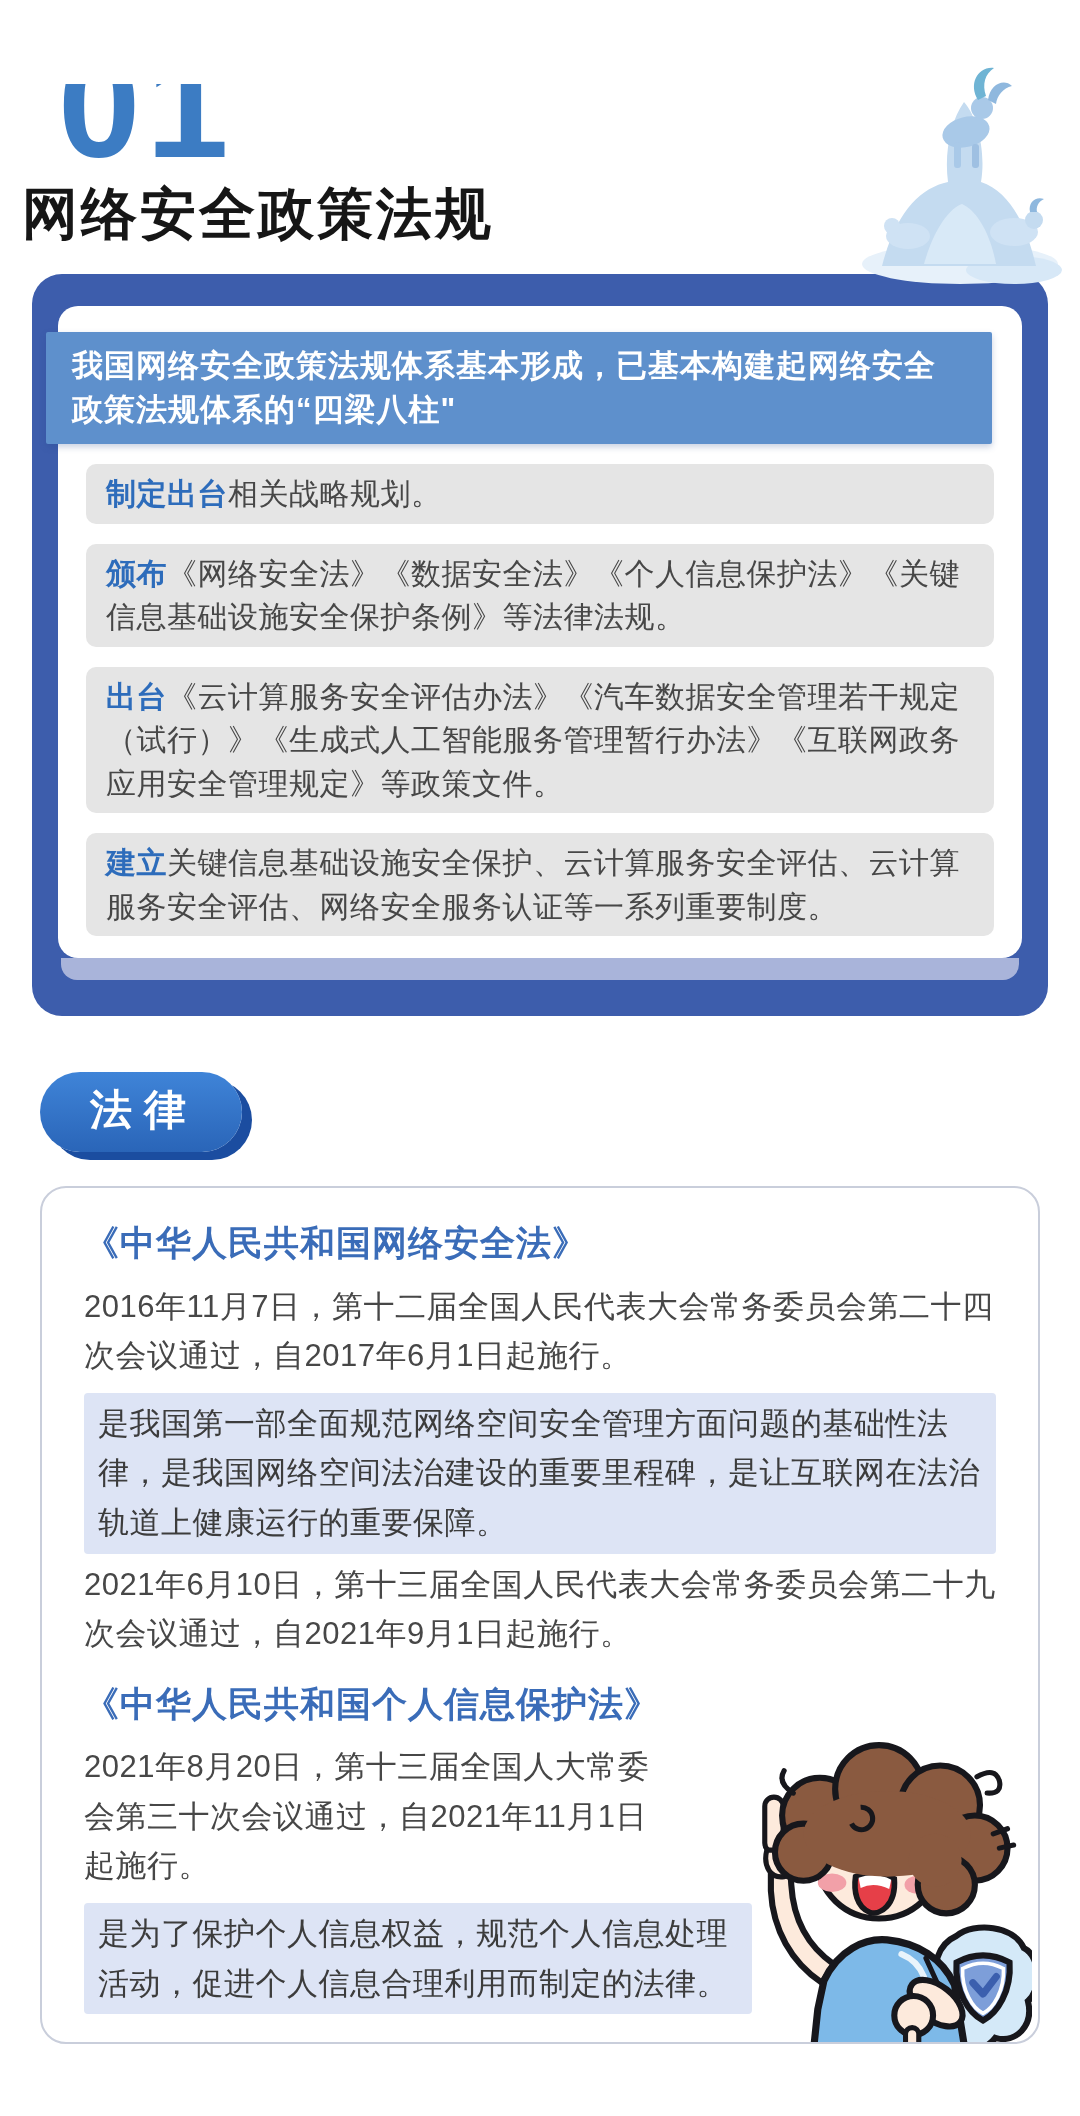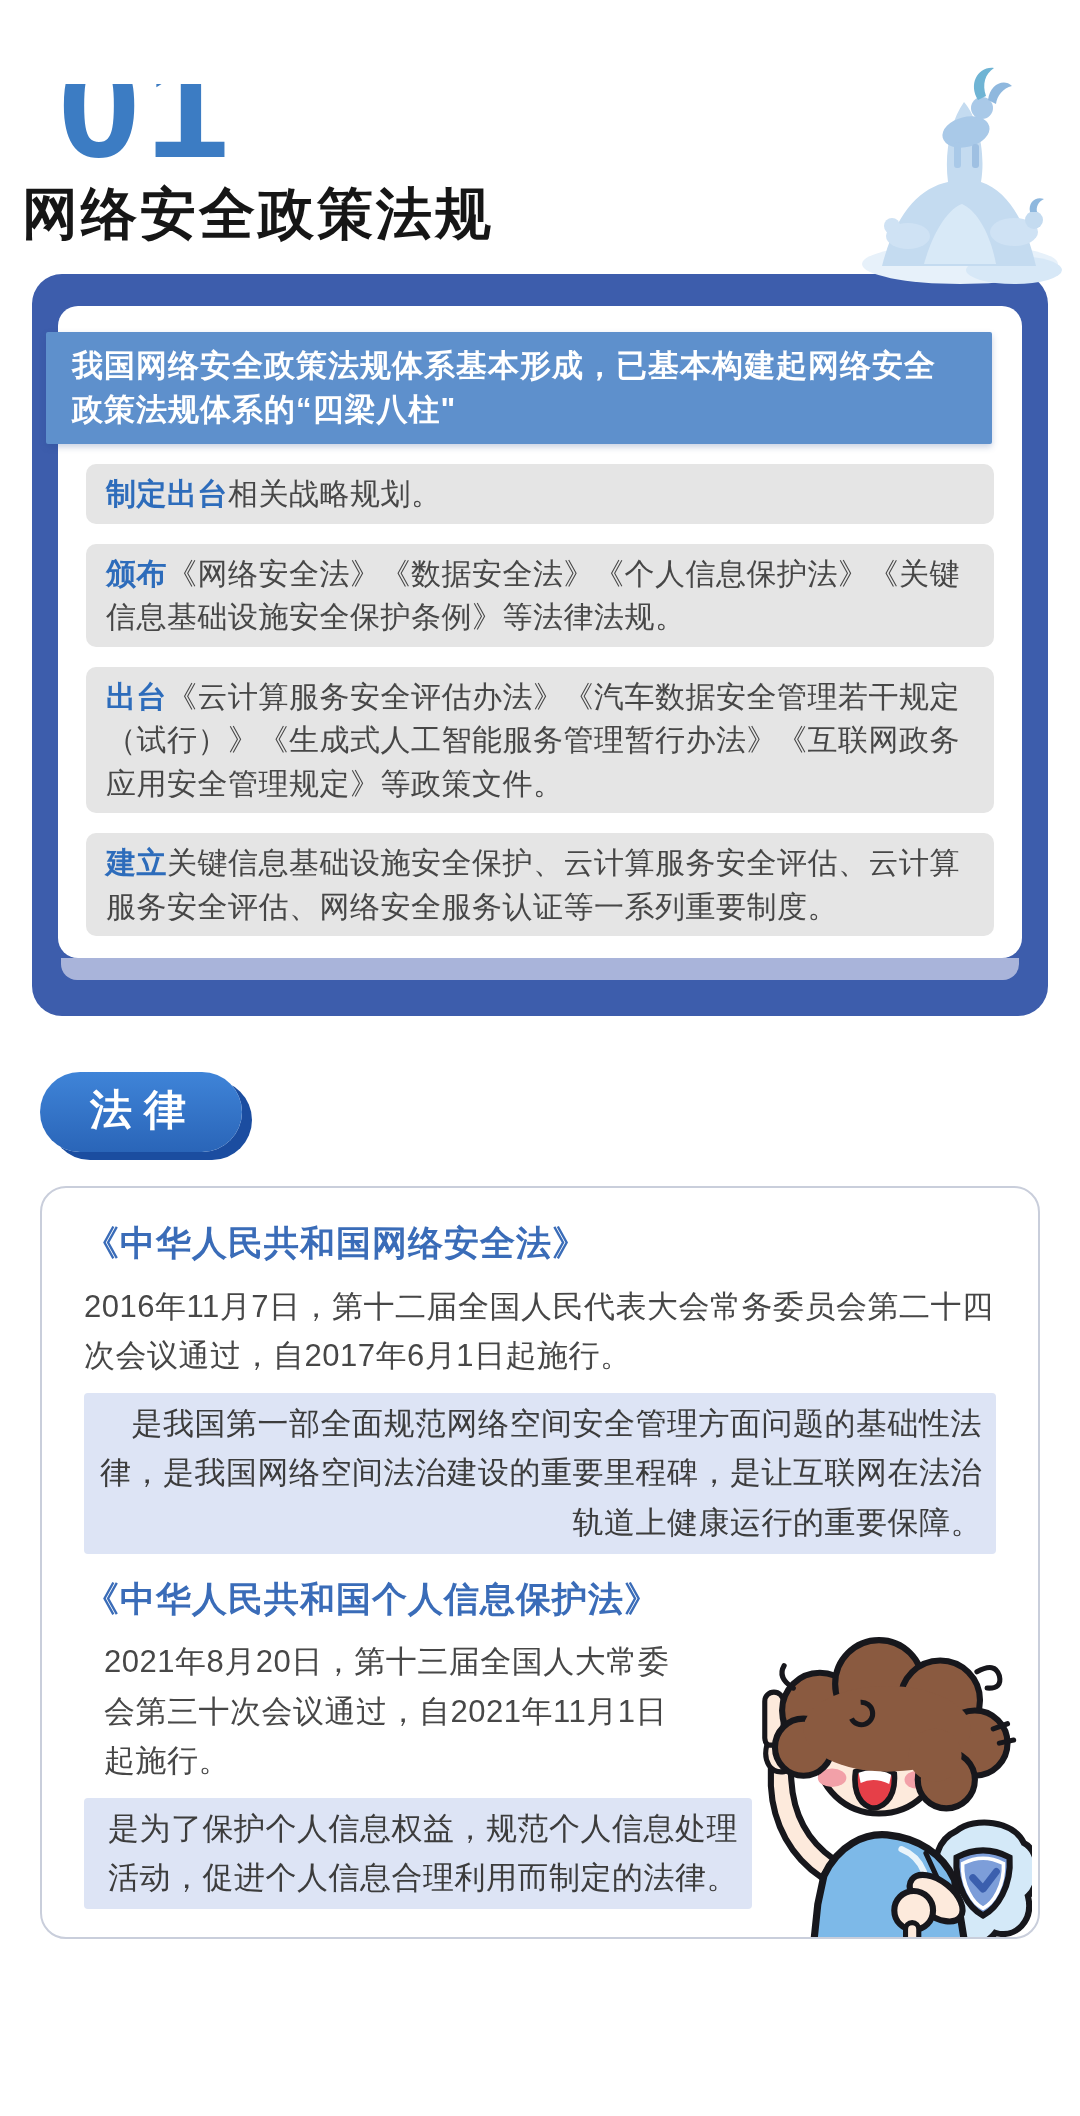--- a/index.html
+++ b/index.html
@@ -132,23 +132,22 @@
   }
   .law .note{
     font-size:31px;
     line-height:1.6;
     color:#3c3c3c;
     letter-spacing:.5px;
     background:#dde4f5;
     border-radius:4px;
     padding:6px 14px;
     margin:0 0 6px 0;
-    text-align:right;
-  }
-  .law.narrow .meta{max-width:575px;margin-left:20px;}
+  }
+  .law.narrow .meta{max-width:575px;}
   .law.narrow .note{max-width:640px;}
   .kid{
     position:absolute;
     right:6px;
     bottom:-4px;
     width:306px;
     height:306px;
     z-index:2;
   }
 </style>
@@ -212,20 +211,21 @@
   
   <section class="laws-card">
 
     <div class="law">
       <h2>《中华人民共和国网络安全法》</h2>
       <p class="meta">2016年11月7日，第十二届全国人民代表大会常务委员会第二十四次会议通过，自2017年6月1日起施行。</p>
       <p class="note">是我国第一部全面规范网络空间安全管理方面问题的基础性法律，是我国网络空间法治建设的重要里程碑，是让互联网在法治轨道上健康运行的重要保障。</p>
     </div>
 
     <div class="law">
+      <p class="meta">2021年6月10日，第十三届全国人民代表大会常务委员会第二十九次会议通过，自2021年9月1日起施行。</p>
     </div>
 
     <div class="law narrow">
       <h2>《中华人民共和国个人信息保护法》</h2>
       <p class="meta">2021年8月20日，第十三届全国人大常委会第三十次会议通过，自2021年11月1日起施行。</p>
       <p class="note">是为了保护个人信息权益，规范个人信息处理活动，促进个人信息合理利用而制定的法律。</p>
     </div>
 
     <svg class="kid" viewBox="0 0 300 300" aria-hidden="true">
 

